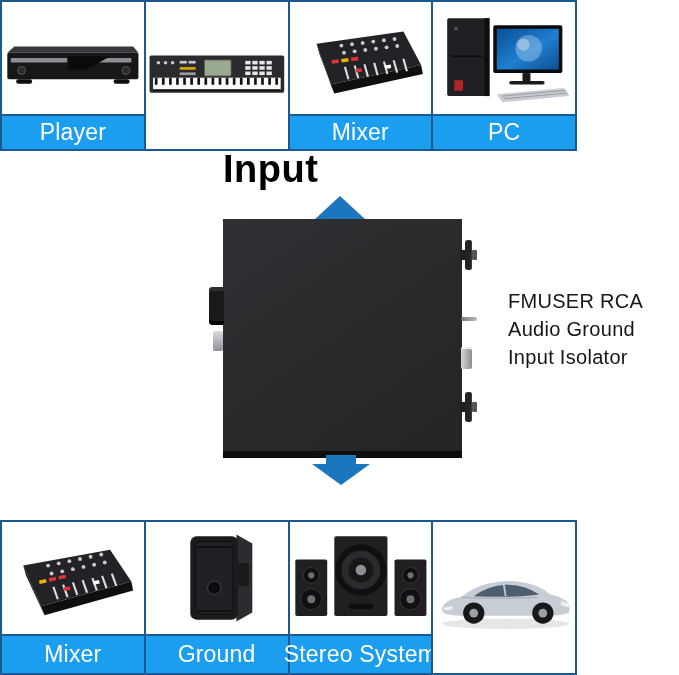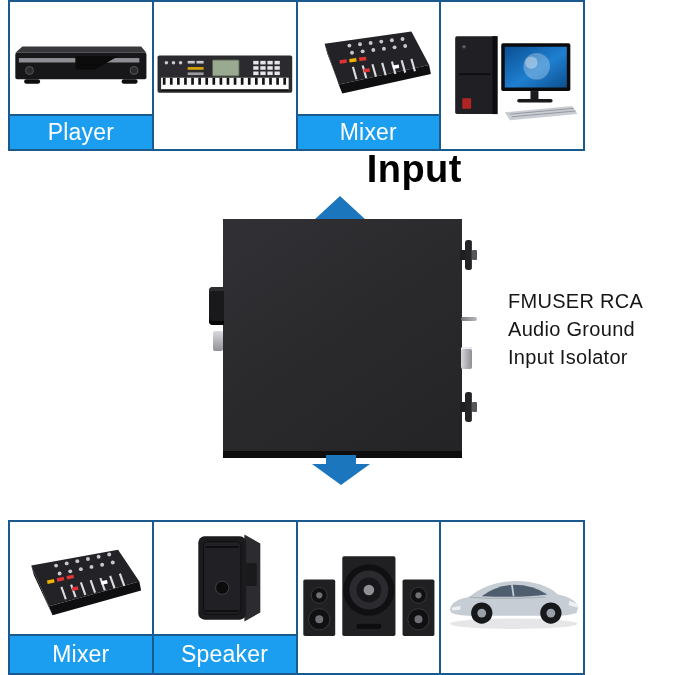--- a/index.html
+++ b/index.html
@@ -2,37 +2,37 @@
 <html><head>
 <meta charset="utf-8">
 <style>
   html,body{margin:0;padding:0;background:#ffffff;}
   .canvas{
     position:relative;width:679px;height:675px;background:#ffffff;overflow:hidden;
     font-family:"Liberation Sans", sans-serif;
   }
   
   .row{
-    position:absolute;left:8px;width:577px;display:flex;box-sizing:border-box;
+    position:absolute;left:0;width:577px;display:flex;box-sizing:border-box;
     border:2px solid #1a5a8f;background:#ffffff;
   }
   .row-top{top:0;height:151px;}
   .row-bottom{top:520px;height:155px;}
   .cell{flex:1 1 0;min-width:0;display:flex;flex-direction:column;border-left:2px solid #1a5a8f;}
   .cell:first-child{border-left:none;}
   .cell-img{flex:1;display:flex;align-items:center;justify-content:center;overflow:hidden;background:#ffffff;}
   .cell-label{
     height:33px;flex:0 0 auto;background:#1b9ef0;border-top:2px solid #1a5a8f;
     color:#ffffff;display:flex;align-items:center;justify-content:center;
     font-size:23px;letter-spacing:.2px;white-space:nowrap;
   }
   .row-bottom .cell-label{height:37px;}
   
   .flow-label{
-    position:absolute;left:223px;width:239px;text-align:right;
+    position:absolute;left:223px;width:239px;text-align:left;
     font-size:38px;font-weight:700;color:#000;letter-spacing:.5px;
   }
   .flow-label.input{top:148px;}
   .flow-label.output{top:472px;}
   .arrow-svg{position:absolute;display:block;}
   .arrow-up{left:314px;top:196px;}
   .arrow-down{left:312px;top:455px;}
   
   .iso-box{
     position:absolute;left:223px;top:219px;width:239px;height:239px;
@@ -176,20 +176,21 @@
           <circle cx="102" cy="38" r="7" fill="#ffffff" opacity="0.35"></circle>
           <rect x="101" y="70" width="9" height="9" fill="#1a1a1d"></rect>
           <rect x="86" y="79" width="40" height="4" rx="2" fill="#1a1a1d"></rect>
           <polygon points="72,94 148,87 154,96 78,103" fill="#c9ccd2"></polygon>
           <g stroke="#8f939b" stroke-width="1">
             <line x1="78" y1="96" x2="150" y2="89.5"></line>
               <line x1="80" y1="99" x2="152" y2="92.5"></line>
           </g>
         </svg>
       </div>
+      <div class="cell-label">PC</div>
     </div>
   </div>
 
   <div class="flow-label input">Input</div>
 
   <svg class="arrow-svg arrow-up" width="52" height="24" viewBox="0 0 52 24">
     <polygon points="26,0 52,24 0,24" fill="#1b76bd"></polygon>
   </svg>
 
   <div class="iso-box">
@@ -269,21 +270,21 @@
         <svg width="160" height="110" viewBox="0 0 160 110">
           <polygon points="102,6 120,16 120,94 102,104" fill="#2c2c30"></polygon>
           <rect x="50" y="8" width="54" height="94" rx="7" fill="#1b1b1e"></rect>
           <rect x="56" y="14" width="42" height="82" rx="5" fill="#212125" stroke="#0e0e10"></rect>
           <circle cx="77" cy="66" r="7.5" fill="#0c0c0d" stroke="#46464b"></circle>
           <rect x="104" y="38" width="12" height="26" rx="2" fill="#1a1a1d"></rect>
           <line x1="58" y1="92" x2="96" y2="92" stroke="#0e0e10" stroke-width="2"></line>
           <line x1="58" y1="20" x2="96" y2="20" stroke="#0e0e10" stroke-width="2"></line>
         </svg>
       </div>
-      <div class="cell-label">Speaker</div>
+      <div class="cell-label">Ground</div>
     </div>
 
     <div class="cell">
       <div class="cell-img">
         <svg width="160" height="106" viewBox="0 0 160 106">
           <rect x="50" y="6" width="60" height="90" rx="2" fill="#202023"></rect>
           <circle cx="80" cy="44" r="29" fill="#101012"></circle>
           <circle cx="80" cy="44" r="22" fill="#2b2b2f"></circle>
           <circle cx="80" cy="44" r="14" fill="#17171a"></circle>
           <circle cx="80" cy="44" r="6" fill="#8e8e94"></circle>
@@ -293,20 +294,21 @@
           <circle cx="24" cy="50" r="3.5" fill="#6e6e74"></circle>
           <circle cx="24" cy="77" r="12" fill="#101012" stroke="#3a3a3f"></circle>
           <circle cx="24" cy="77" r="4.5" fill="#6e6e74"></circle>
           <rect x="118" y="32" width="36" height="64" rx="2" fill="#202023"></rect>
           <circle cx="136" cy="50" r="9" fill="#101012" stroke="#3a3a3f"></circle>
           <circle cx="136" cy="50" r="3.5" fill="#6e6e74"></circle>
           <circle cx="136" cy="77" r="12" fill="#101012" stroke="#3a3a3f"></circle>
           <circle cx="136" cy="77" r="4.5" fill="#6e6e74"></circle>
         </svg>
       </div>
+      <div class="cell-label">Stereo System</div>
     </div>
 
     <div class="cell">
       <div class="cell-img">
         <svg width="160" height="90" viewBox="0 0 160 90">
           <ellipse cx="82" cy="74" rx="72" ry="6" fill="#e6e6e8"></ellipse>
           <path d="M10 58 Q12 47 32 44 Q50 28 80 26 Q114 25 132 41 Q152 45 155 55 L153 62 Q140 66 120 65 L50 65 Q22 66 12 62 Z" fill="#c6cdd5"></path>
           <path d="M46 43 Q62 31 82 30 Q104 30 120 41 Q92 45 46 43 Z" fill="#4e5e6f"></path>
           <path d="M80 30 L82 43" stroke="#c6cdd5" stroke-width="2"></path>
           <circle cx="46" cy="62" r="12" fill="#17181a"></circle>

